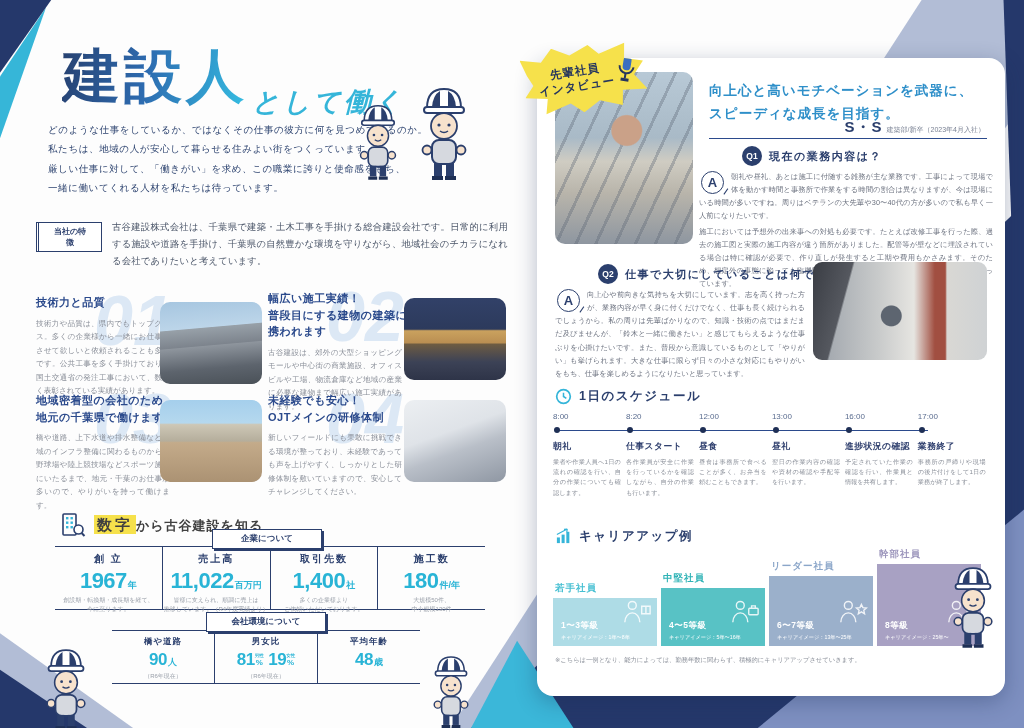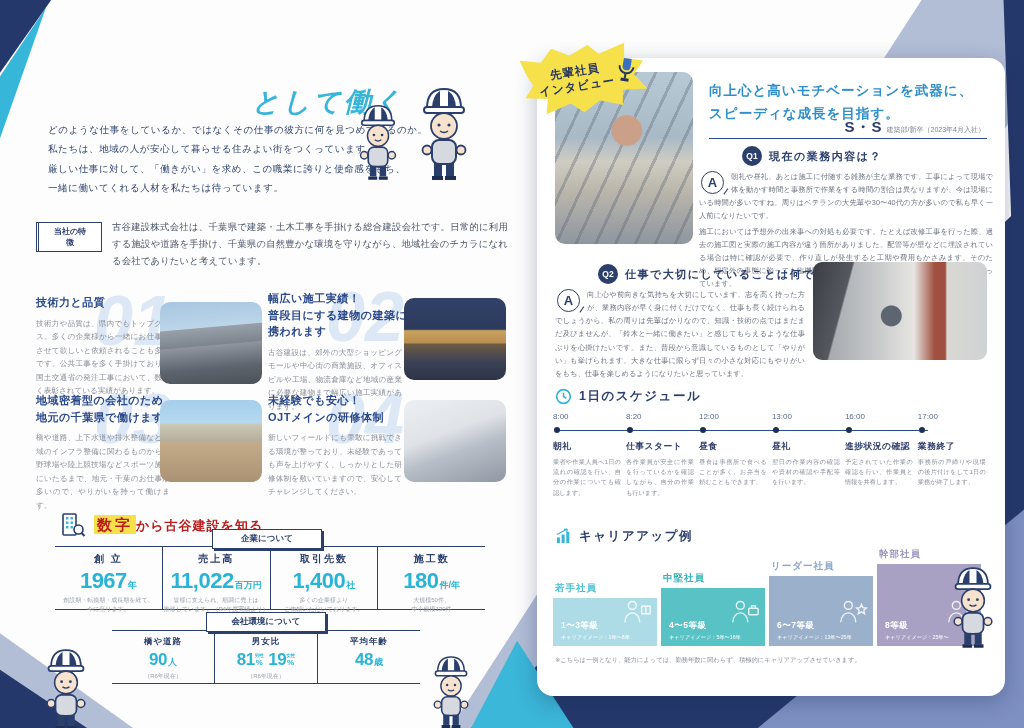--- a/index.html
+++ b/index.html
@@ -59,21 +59,21 @@
       linear-gradient(175deg,#a6c6e0 0%,#bcd5e9 32%,#97a0a8 33%,#7d848d 52%,#8e959d 53%,#5d646d 78%,#4a5158 100%); }
   .photo-mall { background:
       linear-gradient(180deg,#324168 0%,#2c3a5c 38%,#caa15e 40%,#b98e52 55%,#6e5c42 56%,#3c4256 78%,#2e3448 100%); }
   .photo-school { background:
       linear-gradient(180deg,#a5cfec 0%,#b5d8ee 28%,#cdc7b6 30%,#b5ae9c 50%,#c4ab8a 52%,#ab9273 100%); }
   .photo-meeting { background:
       linear-gradient(160deg,#eceff2 0%,#dfe3e8 40%,#b9bfc8 60%,#8f97a3 100%); }
 
   
   .num-head { position:absolute; left:60px; top:512px; display:flex; align-items:center; gap:8px; }
-  .num-title { font-size:13px; font-weight:bold; color:#b91c1c; letter-spacing:1px; }
+  .num-title { font-size:13px; font-weight:bold; color:#404040; letter-spacing:1px; }
   .hl { background:#f6e14b; padding:1px 3px; font-size:15px; letter-spacing:3px; }
   .banner { position:absolute; text-align:center; font-size:8.5px; font-weight:bold; color:#2b3f6d;
     background:#fff; border:1px solid #2b3f6d; box-shadow:2px 2px 0 #2b3f6d; padding:3px 0; z-index:3; }
   .banner1 { left:212px; top:529px; width:110px; }
   .banner2 { left:206px; top:612px; width:120px; }
   .stat-table { position:absolute; display:flex; border-top:1.5px solid #2b3f6d; border-bottom:1.5px solid #2b3f6d; z-index:2; background:transparent; }
   .stat-row1 { left:55px; top:546px; width:430px; height:64px; }
   .stat-row2 { left:112px; top:630px; width:308px; height:54px; }
   .stat-cell { flex:1; text-align:center; padding-top:5px; border-right:1px solid #2b3f6d; }
   .stat-cell:last-child { border-right:none; }
@@ -188,20 +188,21 @@
   <div class="bg bg-navy-bot"></div>
   <div class="bg bg-lblue"></div>
   <div class="bg bg-cyan-wedge"></div>
   <div class="bg bg-tl-cyan"></div>
   <div class="bg bg-tl-navy"></div>
   <div class="bg bg-bl-peri"></div>
   <div class="bg bg-bl-navy"></div>
 
   <section class="left-page">
 
+    <h1 class="title-main">建設人</h1>
     <div class="title-sub">として働く</div>
     <p class="intro">どのような仕事をしているか、ではなくその仕事の彼方に何を見つめているのか。
 私たちは、地域の人が安心して暮らせる住みよい街をつくっています。
 厳しい仕事に対して、「働きがい」を求め、この職業に誇りと使命感をもち、
 一緒に働いてくれる人材を私たちは待っています。</p>
 
     <svg class="mascot" style="left:352px;top:96px" width="52" height="86">
         <use href="#mascot"></use>
       </svg>
     <svg class="mascot" style="left:412px;top:78px" width="64" height="104">

